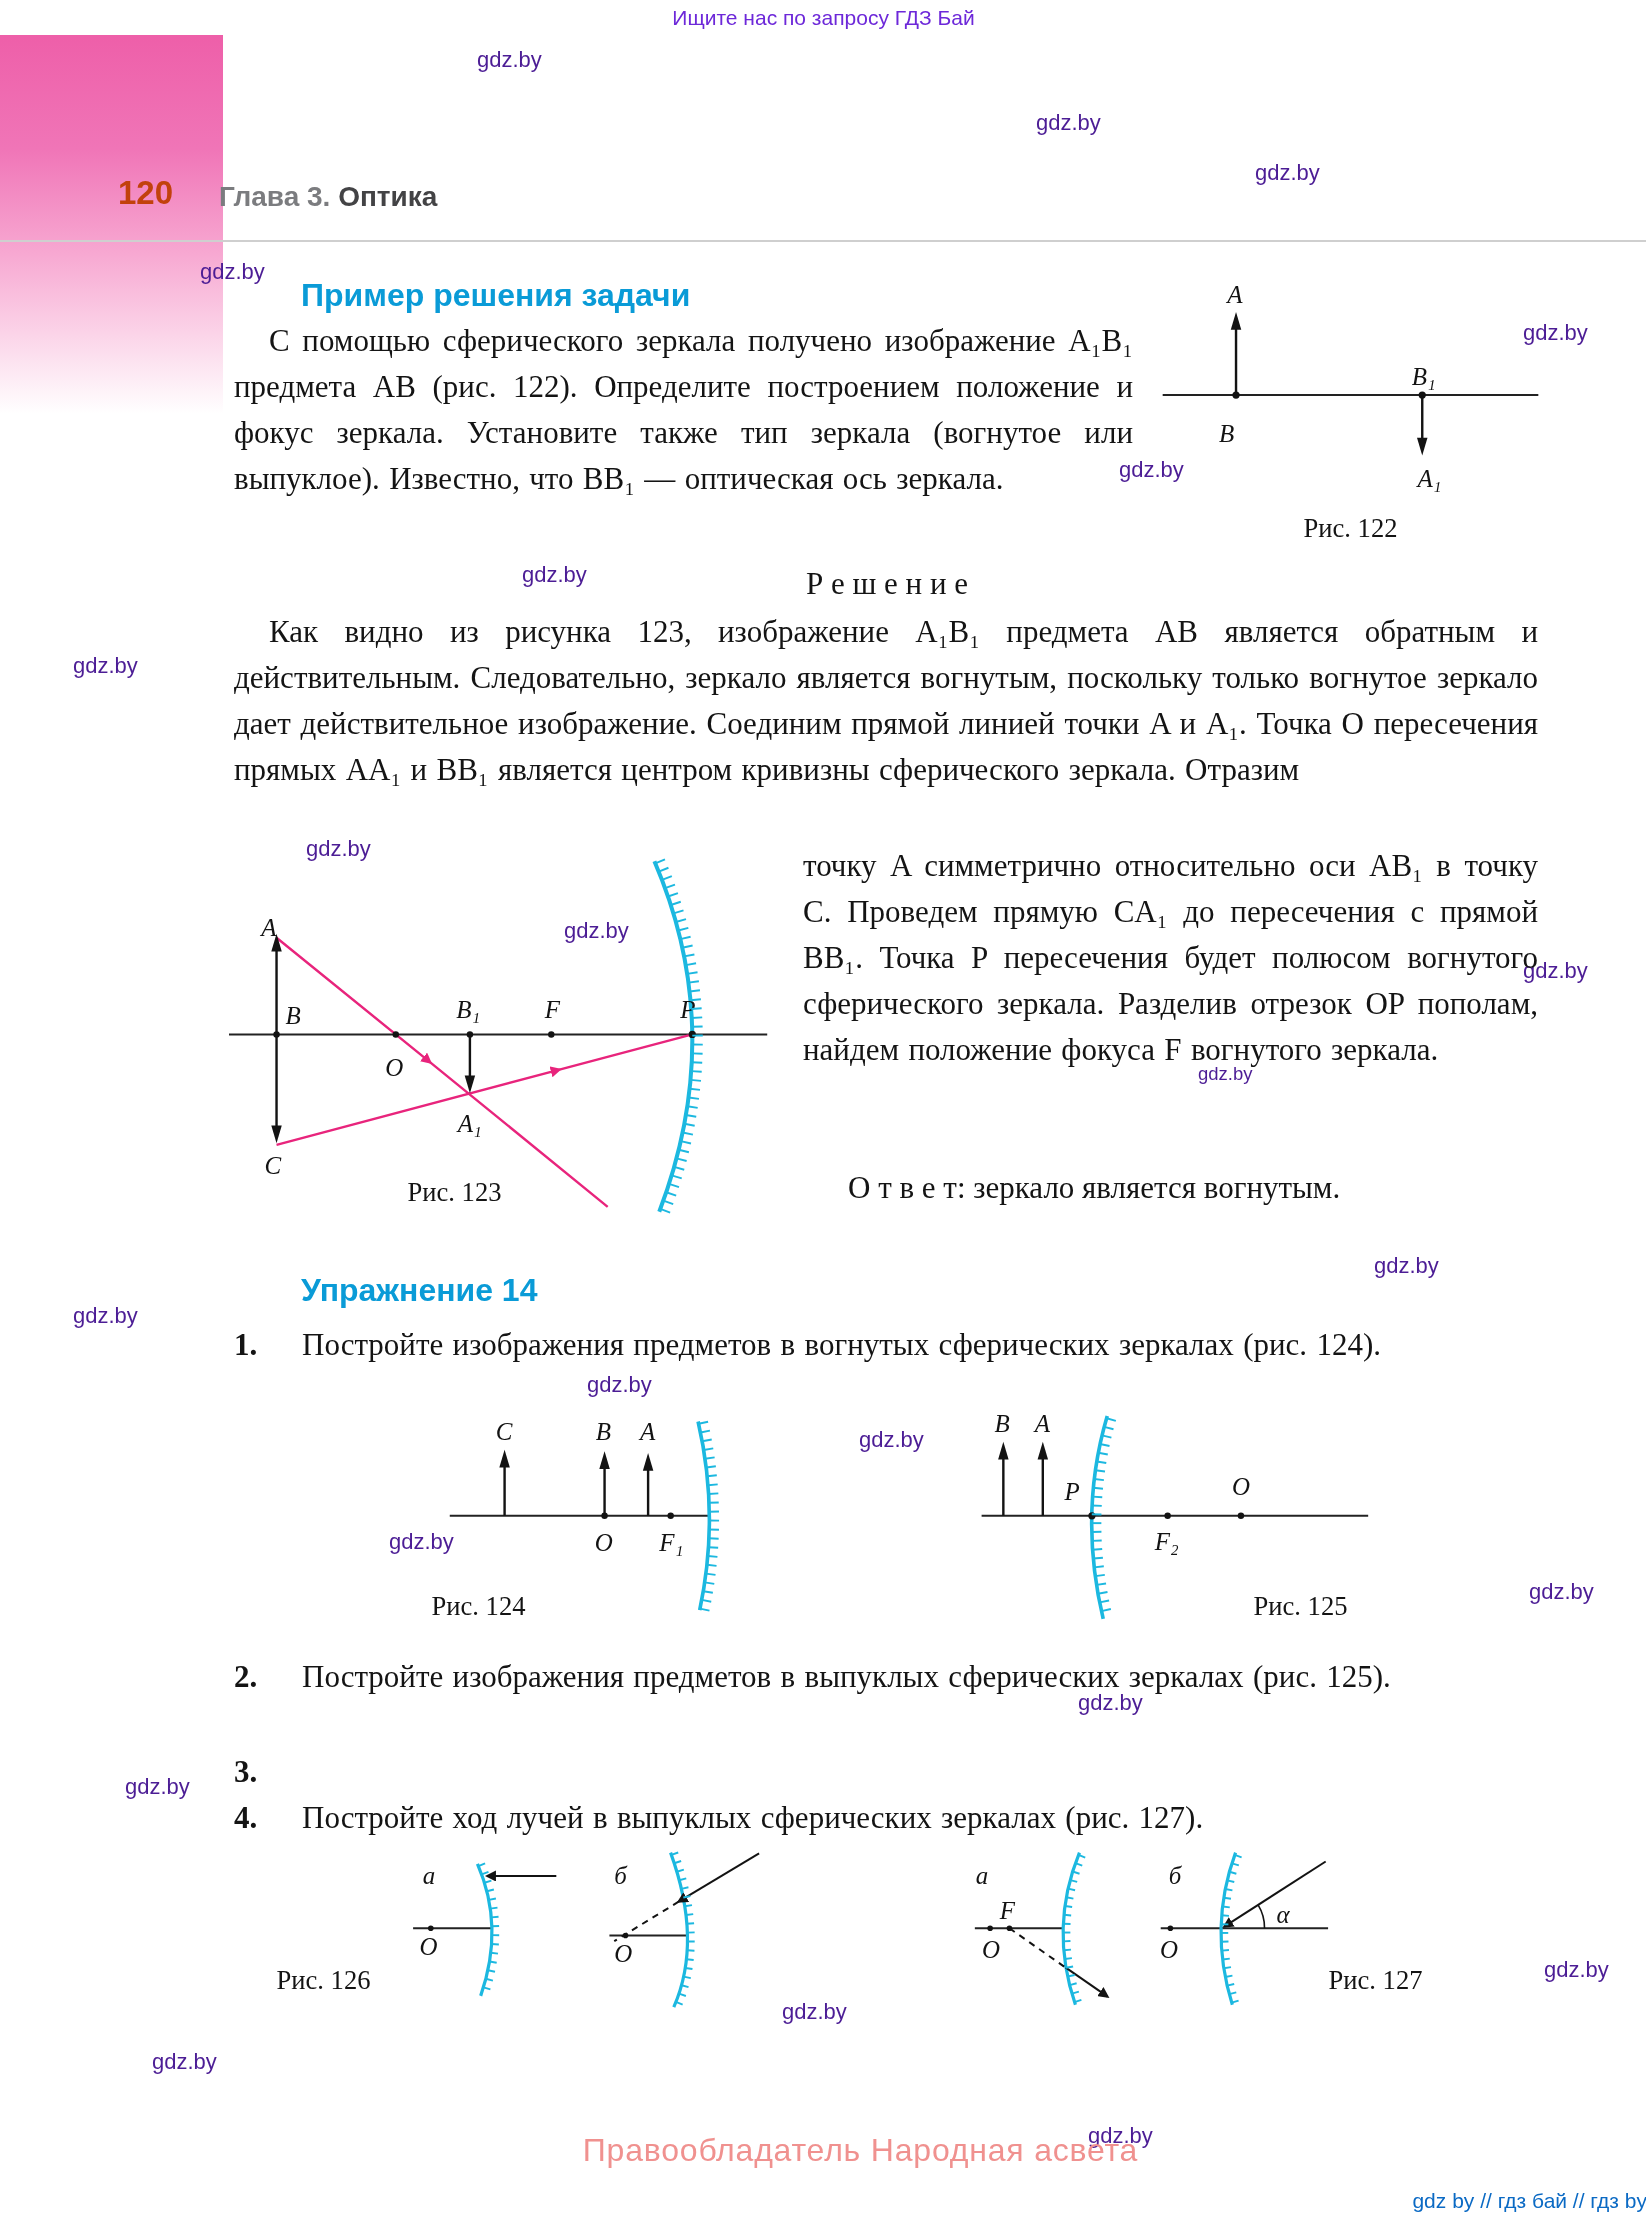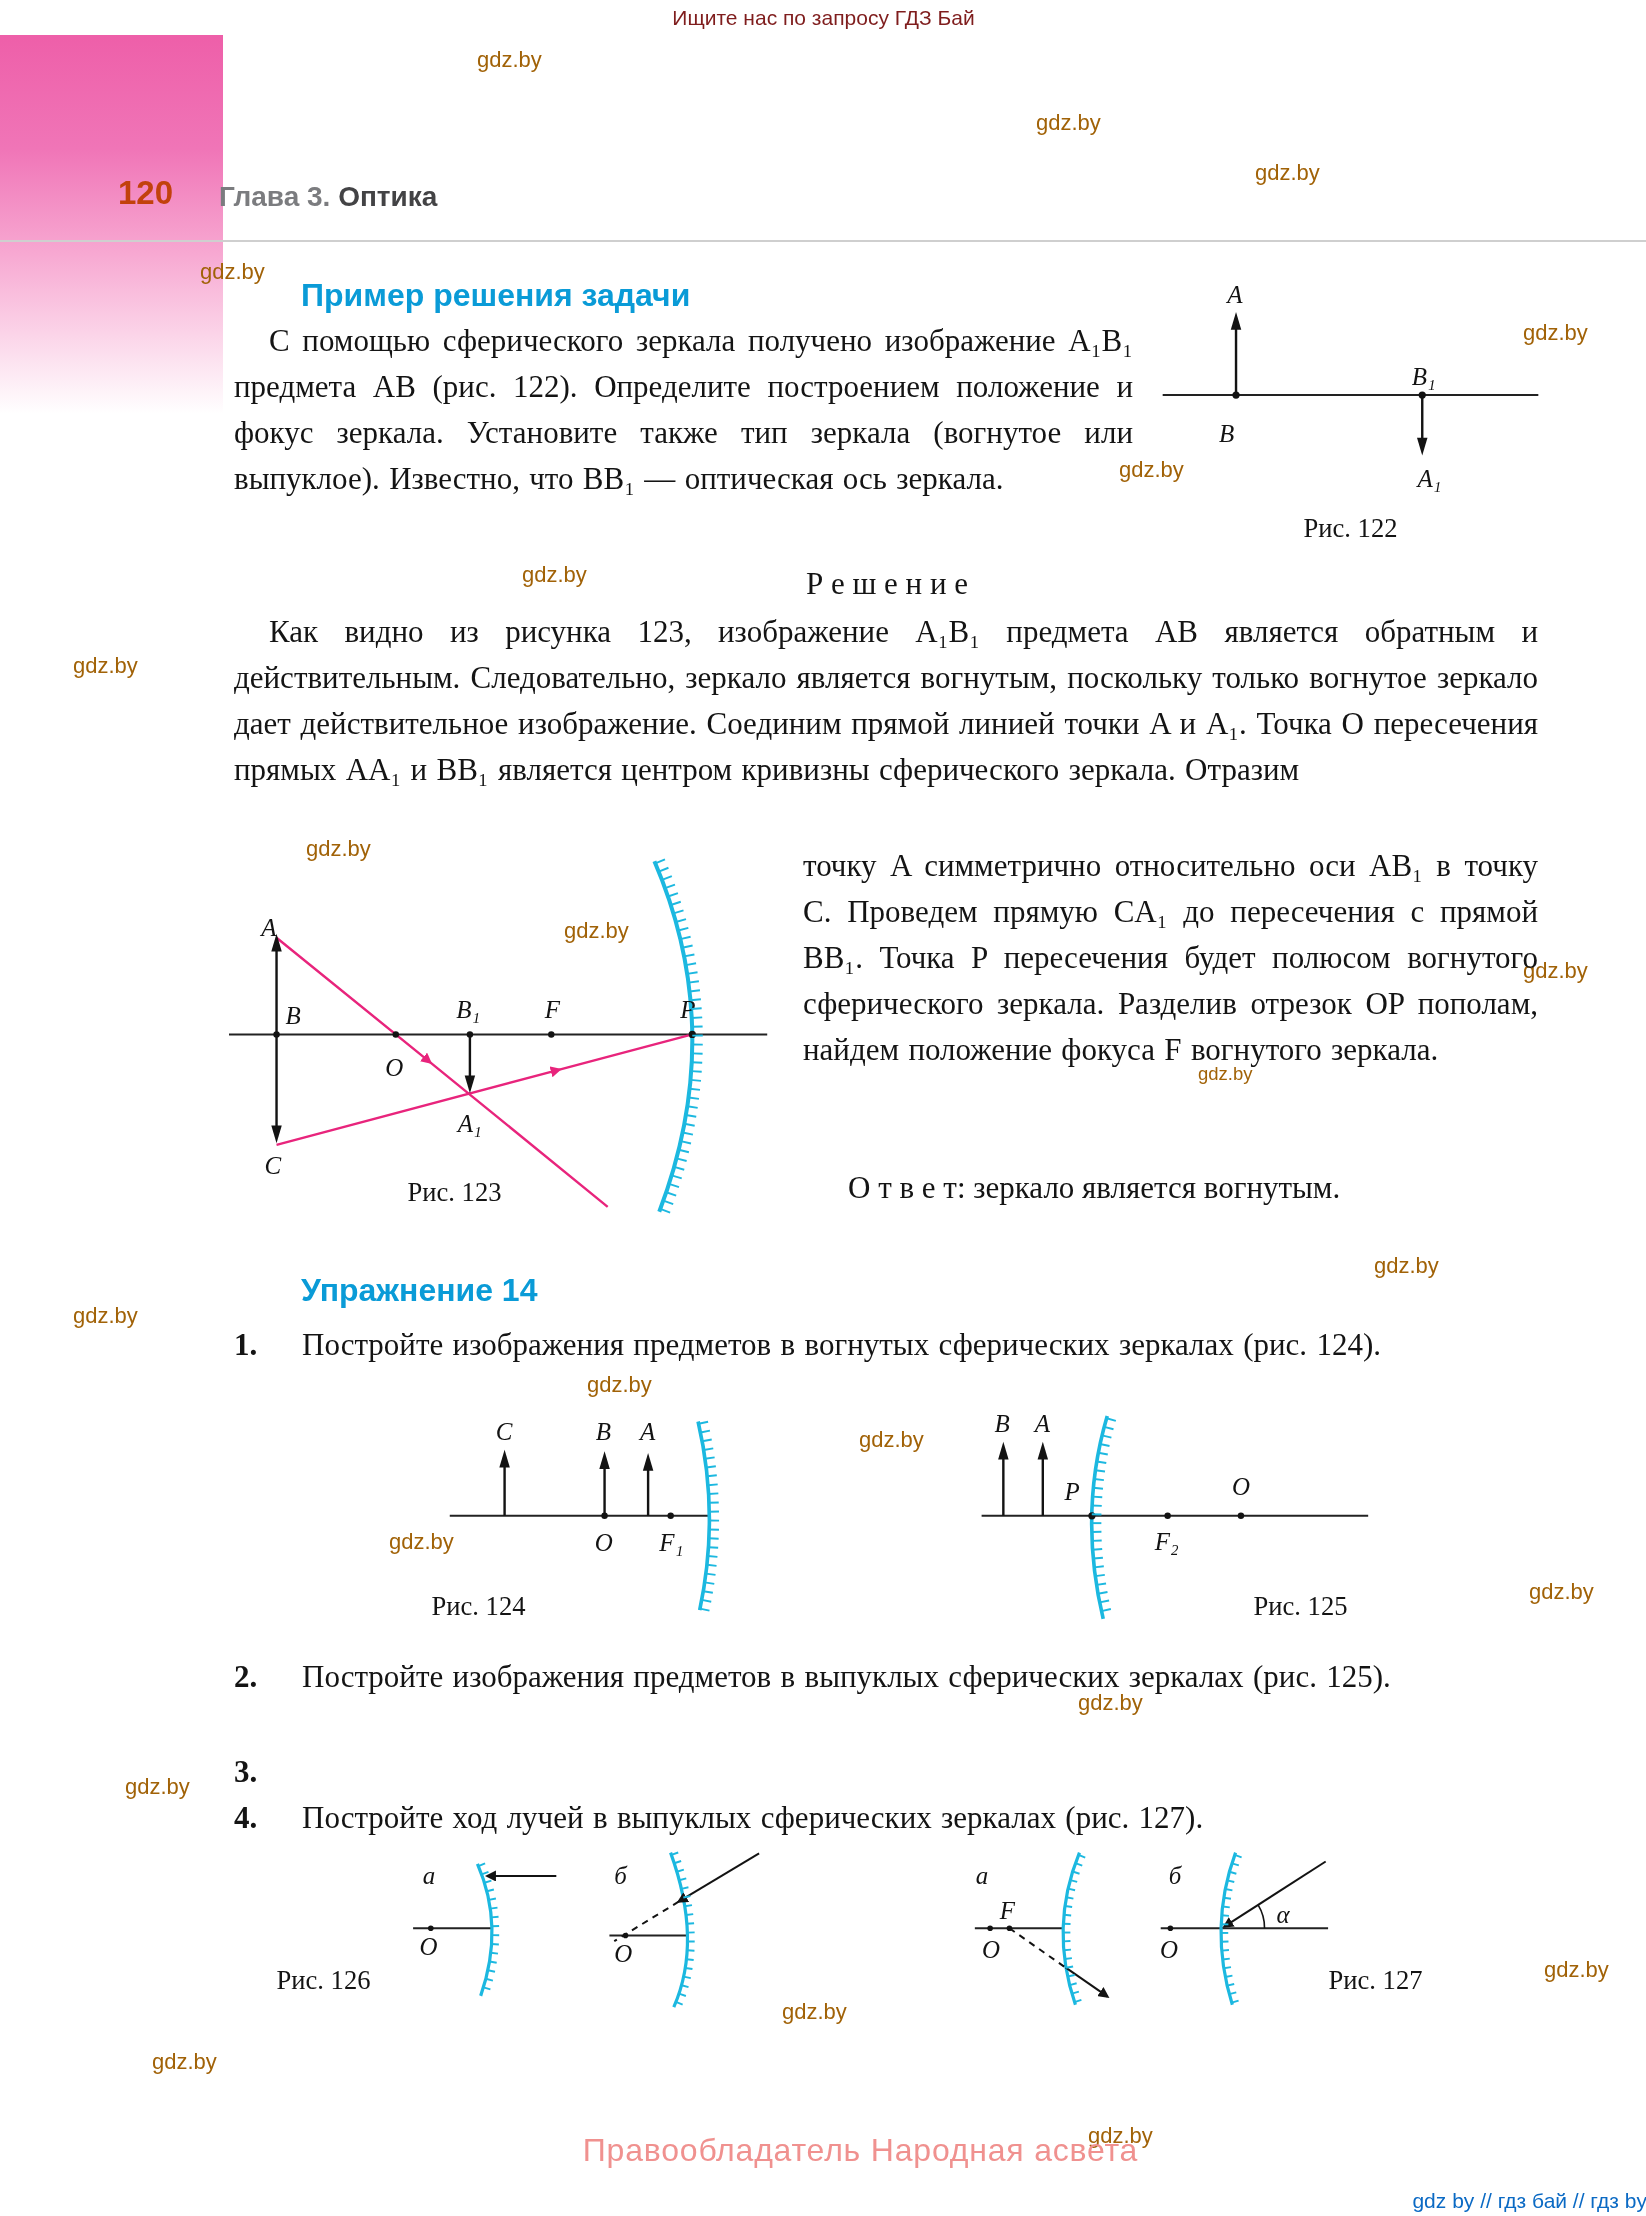--- a/index.html
+++ b/index.html
@@ -1,21 +1,21 @@
 <!DOCTYPE html>
 <html style="font-size:13px"><head>
 <meta charset="utf-8">
 <style>
   html,body{margin:0;padding:0;background:#ffffff;}
   .page{position:relative;width:1647px;height:2216px;background:#fff;overflow:hidden;
         font-family:"Liberation Serif","DejaVu Serif",serif;color:#141414;}
-  .wm{position:absolute;font:22px/1.1 "Liberation Sans","DejaVu Sans",sans-serif;color:#a16207;white-space:nowrap;}
+  .wm{position:absolute;font:22px/1.1 "Liberation Sans","DejaVu Sans",sans-serif;color:#4c1d95;white-space:nowrap;}
   .wm.small{font-size:18.5px;}
   .banner{position:absolute;left:0;top:6.4px;width:100%;text-align:center;
-          font:21px "Liberation Sans","DejaVu Sans",sans-serif;color:#7f1d1d;}
+          font:21px "Liberation Sans","DejaVu Sans",sans-serif;color:#6d28d9;}
   .pink-tab{position:absolute;left:0;top:35px;width:223px;height:379px;
             background:linear-gradient(180deg,#ee5fa9 0%,#f075b7 30%,#f7a9d2 58%,#ffffff 100%);}
   .pagenum{position:absolute;left:118px;top:174px;font:bold 33px "Liberation Sans","DejaVu Sans",sans-serif;color:#c2410c;}
   .chapter{position:absolute;left:219px;top:181px;font:bold 28px "Liberation Sans","DejaVu Sans",sans-serif;color:#7b7c7f;}
   .chapter .dark{color:#434345;}
   .hrule{position:absolute;left:0;top:240px;width:1647px;height:1.6px;background:#cfcfcf;}
   .h-blue{position:absolute;font:bold 32px "Liberation Sans","DejaVu Sans",sans-serif;color:#0a9bd7;}
   .body-text{position:absolute;font-size:31px;line-height:46px;text-align:justify;word-spacing:1.6px;font-family:Liberation Serif, serif;}
   .indent{text-indent:35px;}
   .center-h{position:absolute;left:234px;width:1306px;text-align:center;font-size:31px;}

